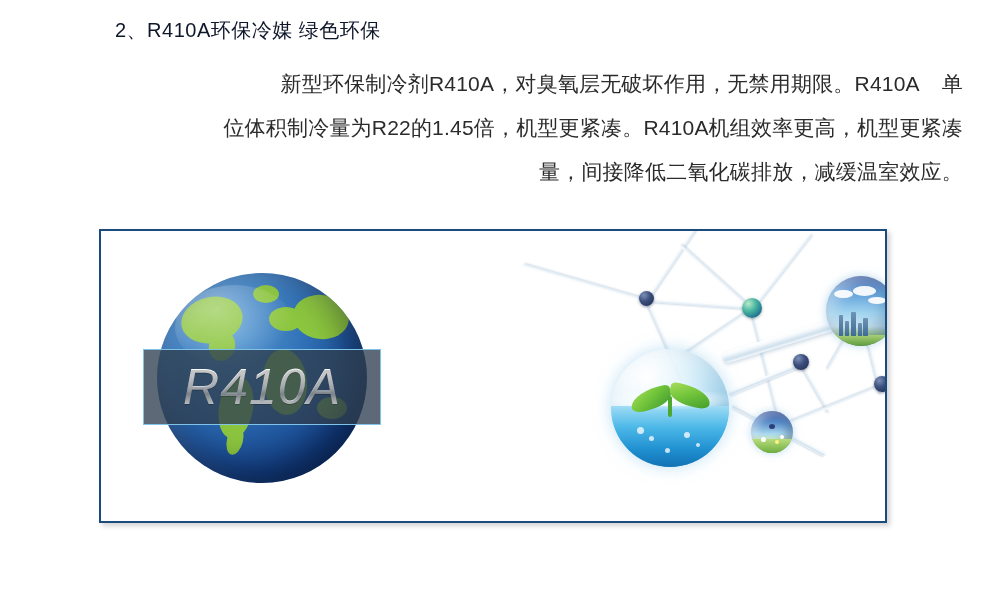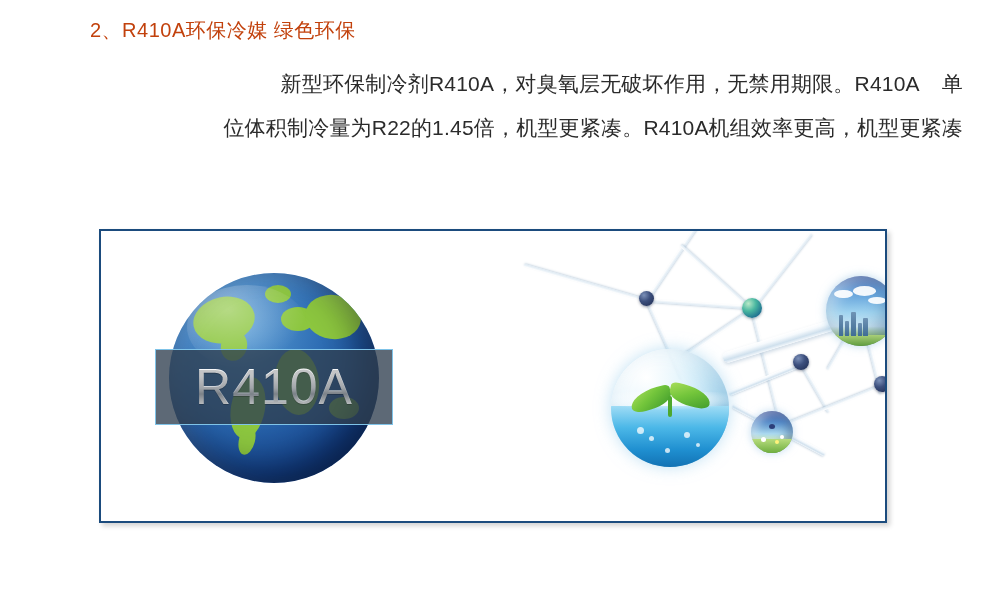--- a/index.html
+++ b/index.html
@@ -19,27 +19,27 @@
   .page {
     position: relative;
     width: 990px;
     height: 610px;
     background: #ffffff;
   }
 
   
   .heading {
     position: absolute;
-    left: 90px;
+    left: 115px;
     top: 16px;
     font-size: 20px;
     line-height: 28px;
     letter-spacing: 0.5px;
     white-space: nowrap;
-    color: #c2410c;
+    color: #0f172a;
   }
   .para {
     position: absolute;
     left: 28px;
     top: 62px;
     width: 935px;
     font-size: 21px;
     line-height: 44px;
     letter-spacing: 0.2px;
     color: #2b2b2b;
@@ -64,24 +64,25 @@
     overflow: hidden;
   }
   .canvas {
     position: absolute;
     inset: 0;
   }
 
   
   .globe-wrap {
     position: absolute;
-    left: 68px;
+    left: 56px;
     top: 42px;
     width: 210px;
     height: 210px;
+    font-style: italic;
   }
   .globe {
     position: absolute;
     left: 0; top: 0;
     width: 210px;
     height: 210px;
     border-radius: 50%;
     background:
       radial-gradient(circle at 34% 26%, #5b9ed6 0%, #2f6fb5 38%, #14438c 72%, #0b2a63 100%);
     overflow: hidden;
@@ -284,20 +285,21 @@
 </head>
 <body>
 
 <div class="page">
 
   <div class="heading">2、R410A环保冷媒 绿色环保</div>
 
   <div class="para">
     <span class="ln ln1"><span>新型环保制冷剂R410A，对臭氧层无破坏作用，无禁用期限。R410A</span><span class="gapwide"></span><span>单</span></span>
     <span class="ln ln2">位体积制冷量为R22的1.45倍，机型更紧凑。R410A机组效率更高，机型更紧凑</span>
+    <span class="ln ln3">量，间接降低二氧化碳排放，减缓温室效应。</span>
   </div>
 
   <div class="panel">
     <div class="canvas">
 
       <div class="globe-wrap">
         <div class="globe">
           <div class="land l-na"></div>
           <div class="land l-na2"></div>
           <div class="land l-gr"></div>

